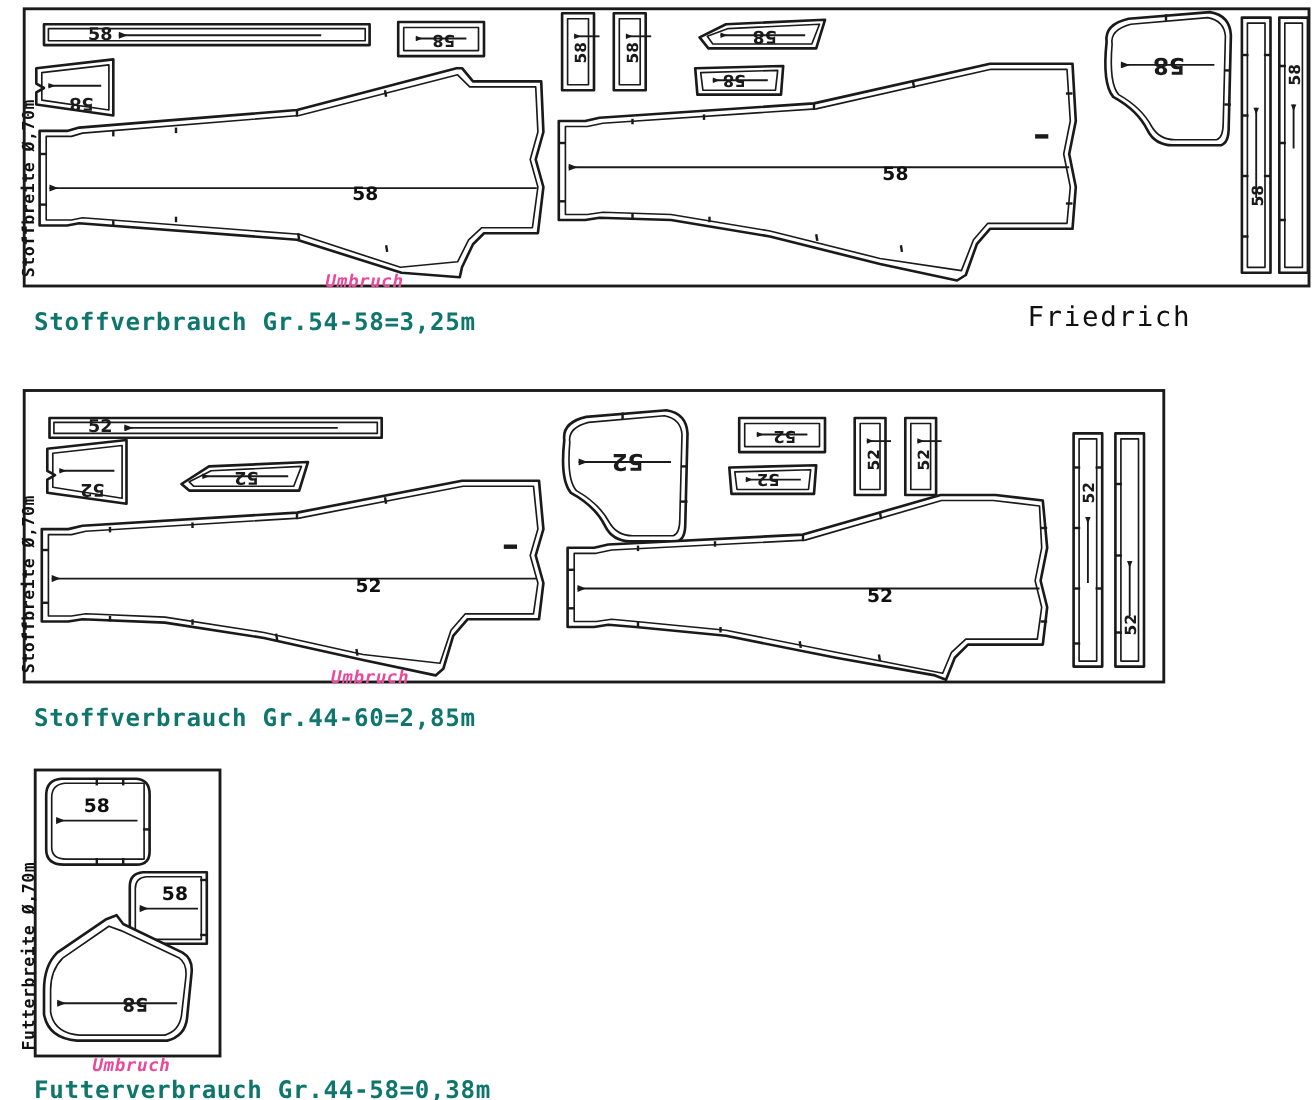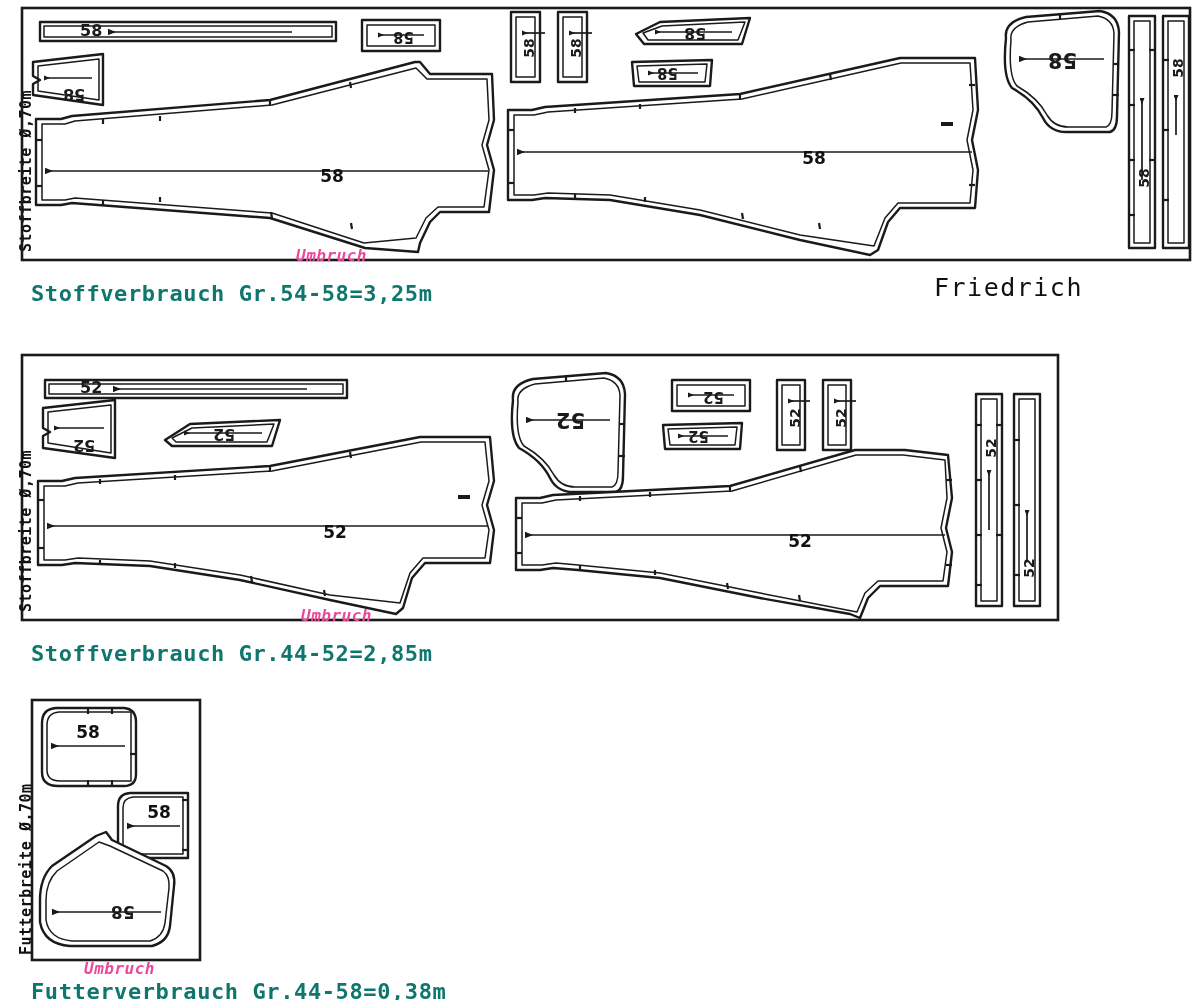--- a/index.html
+++ b/index.html
@@ -396,19 +396,19 @@
   <div style="position:absolute;left:111px;top:902px;transform:rotate(180deg);
               font-family:'DejaVu Sans','Liberation Sans',sans-serif;font-size:17px;font-weight:700;">58</div>
 
   <div class="umb" style="left:296px; top:246px;">Umbruch</div>
   <div class="umb" style="left:301px; top:606px;">Umbruch</div>
   <div class="umb" style="left:84px; top:959px;">Umbruch</div>
 
   <div class="brand" style="left:934px; top:228px;margin-top:45px;">Friedrich</div>
 
   <div class="caption" style="left:31px; top:281px;">Stoffverbrauch Gr.54-58=3,25m</div>
-  <div class="caption" style="left:31px; top:641px;">Stoffverbrauch Gr.44-52=2,85m</div>
+  <div class="caption" style="left:31px; top:641px;">Stoffverbrauch Gr.44-60=2,85m</div>
   <div class="caption" style="left:31px; top:979px;">Futterverbrauch Gr.44-58=0,38m</div>
 
   <div class="vlabel" style="left:17px; top:612px; transform:rotate(-90deg);">Stoffbreite Ø,70m</div>
   <div class="vlabel" style="left:17px; top:955px; transform:rotate(-90deg);">Futterbreite Ø,70m</div>
 
 </div>
 
 </body></html>

